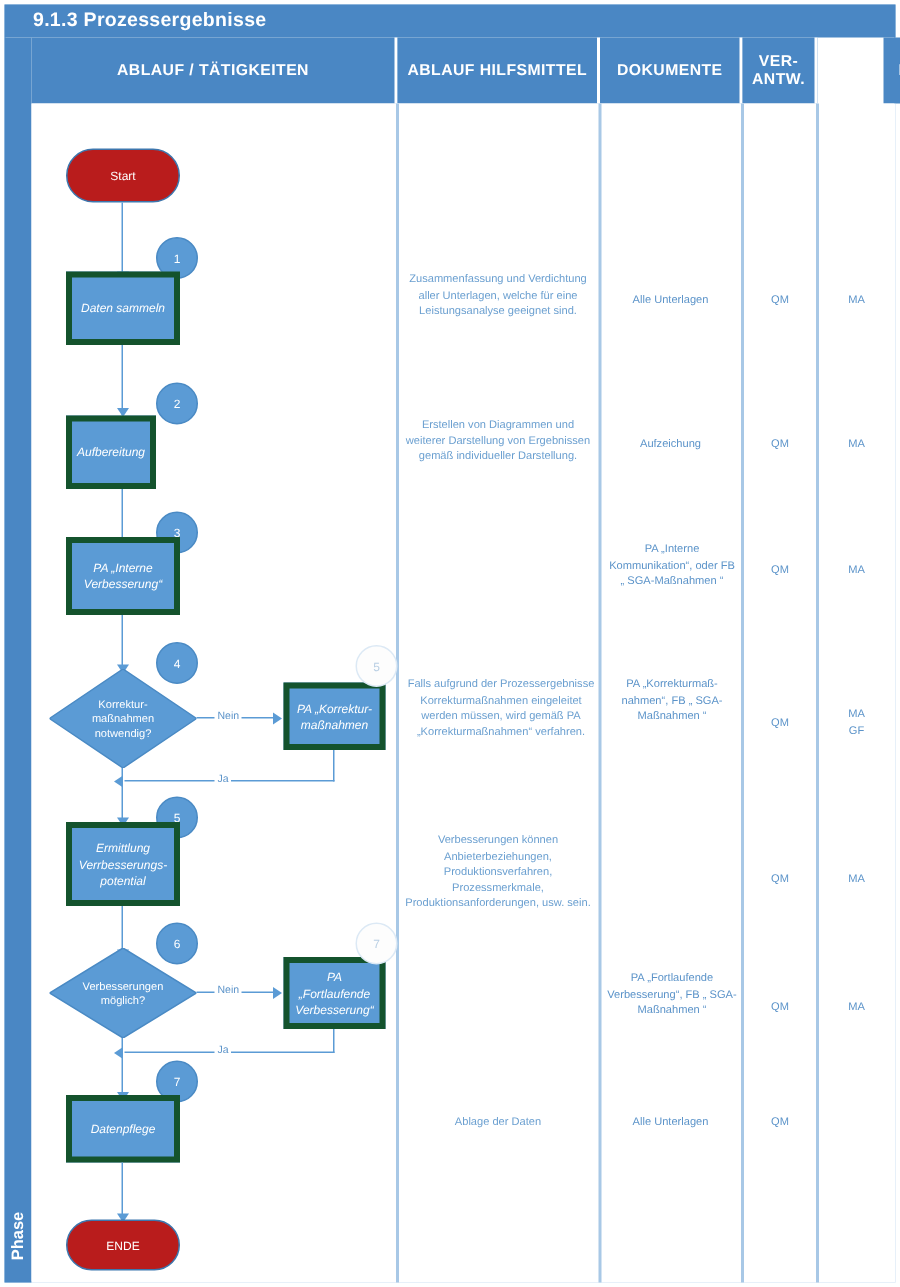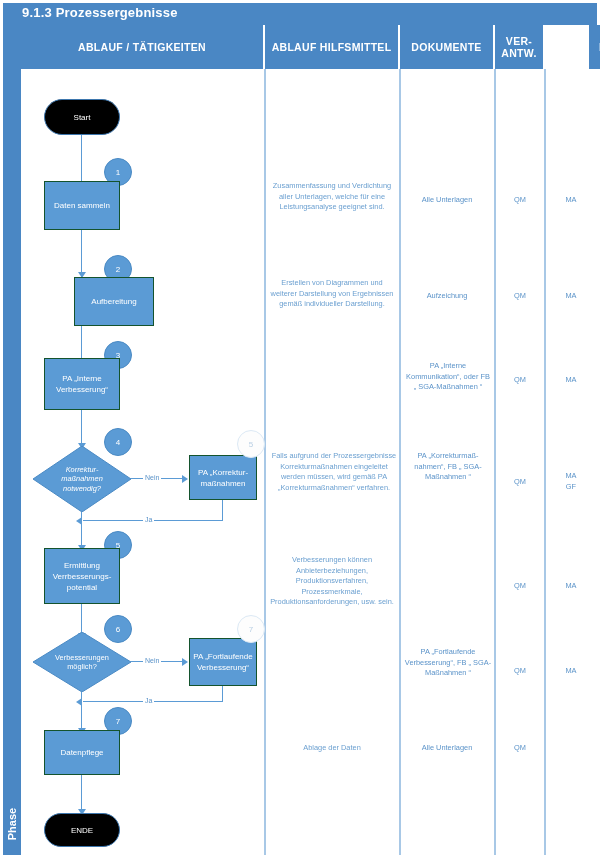--- a/index.html
+++ b/index.html
@@ -58,27 +58,28 @@
   
   .txt{
     position:absolute;text-align:center;font-size:7.4px;line-height:10.5px;
     color:#6a9fd0;
   }
   .txt.doc{color:#5b93c9;}
 
   
   .shape{position:absolute;box-sizing:border-box;}
   .proc{
-    background:#5b9bd5;border:1px solid #14532d;
+    background:#5b9bd5;border:4px solid #14532d;
     color:#ffffff;font-size:8px;line-height:11px;
     display:flex;align-items:center;justify-content:center;text-align:center;
     padding:2px;
+    font-style:italic;
   }
   .term{
-    background:#000000;border:1px solid #3d76ad;border-radius:20px;
+    background:#b91c1c;border:1px solid #3d76ad;border-radius:20px;
     color:#ffffff;font-size:8px;
     display:flex;align-items:center;justify-content:center;text-align:center;
   }
   .diamond-wrap{position:absolute;}
   .diamond-wrap svg{position:absolute;left:0;top:0;}
   .diamond-label{
     position:absolute;left:0;top:0;width:100%;height:100%;
     display:flex;align-items:center;justify-content:center;text-align:center;
     color:#ffffff;font-size:7.4px;line-height:9.5px;pointer-events:none;
   }
@@ -180,38 +181,38 @@
     <div class="arrow-down" style="left:57px;top:112px;"></div>
 
     <div class="badge" style="left:83px;top:89px;">1</div>
 
     <div class="shape proc" style="left:23px;top:112px;width:76px;height:49px;">Daten sammeln</div>
 
     <div class="conn vconn" style="left:60px;top:161px;height:47px;"></div>
     <div class="arrow-down" style="left:57px;top:203px;"></div>
     <div class="badge" style="left:83px;top:186px;">2</div>
 
-    <div class="shape proc" style="left:23px;top:208px;width:80px;height:49px;margin-left:30px;">Aufbereitung</div>
+    <div class="shape proc" style="left:23px;top:208px;width:60px;height:49px;">Aufbereitung</div>
 
     <div class="conn vconn" style="left:60px;top:257px;height:46px;"></div>
     <div class="arrow-down" style="left:57px;top:298px;"></div>
     <div class="badge" style="left:83px;top:272px;">3</div>
 
     <div class="shape proc" style="left:23px;top:289px;width:76px;height:52px;">
       <span style="display:block">
         <span>PA „Interne</span><br>
         <span>Verbesserung“</span>
       </span>
     </div>
 
     <div class="conn vconn" style="left:60px;top:341px;height:39px;"></div>
     <div class="arrow-down" style="left:57px;top:374px;"></div>
     <div class="badge" style="left:83px;top:359px;">4</div>
 
-    <div class="diamond-wrap" style="left:12px;top:377px;width:98px;height:66px;font-style:italic;">
+    <div class="diamond-wrap" style="left:12px;top:377px;width:98px;height:66px;">
       <svg width="98" height="66" viewBox="0 0 98 66">
         <polygon points="49,0 98,33 49,66 0,33" fill="#5b9bd5" stroke="#4a8ac4" stroke-width="1"></polygon>
       </svg>
       <div class="diamond-label">
         <span>
           <span>Korrektur-</span><br>
           <span>maßnahmen</span><br>
           <span>notwendig?</span>
         </span>
       </div>

